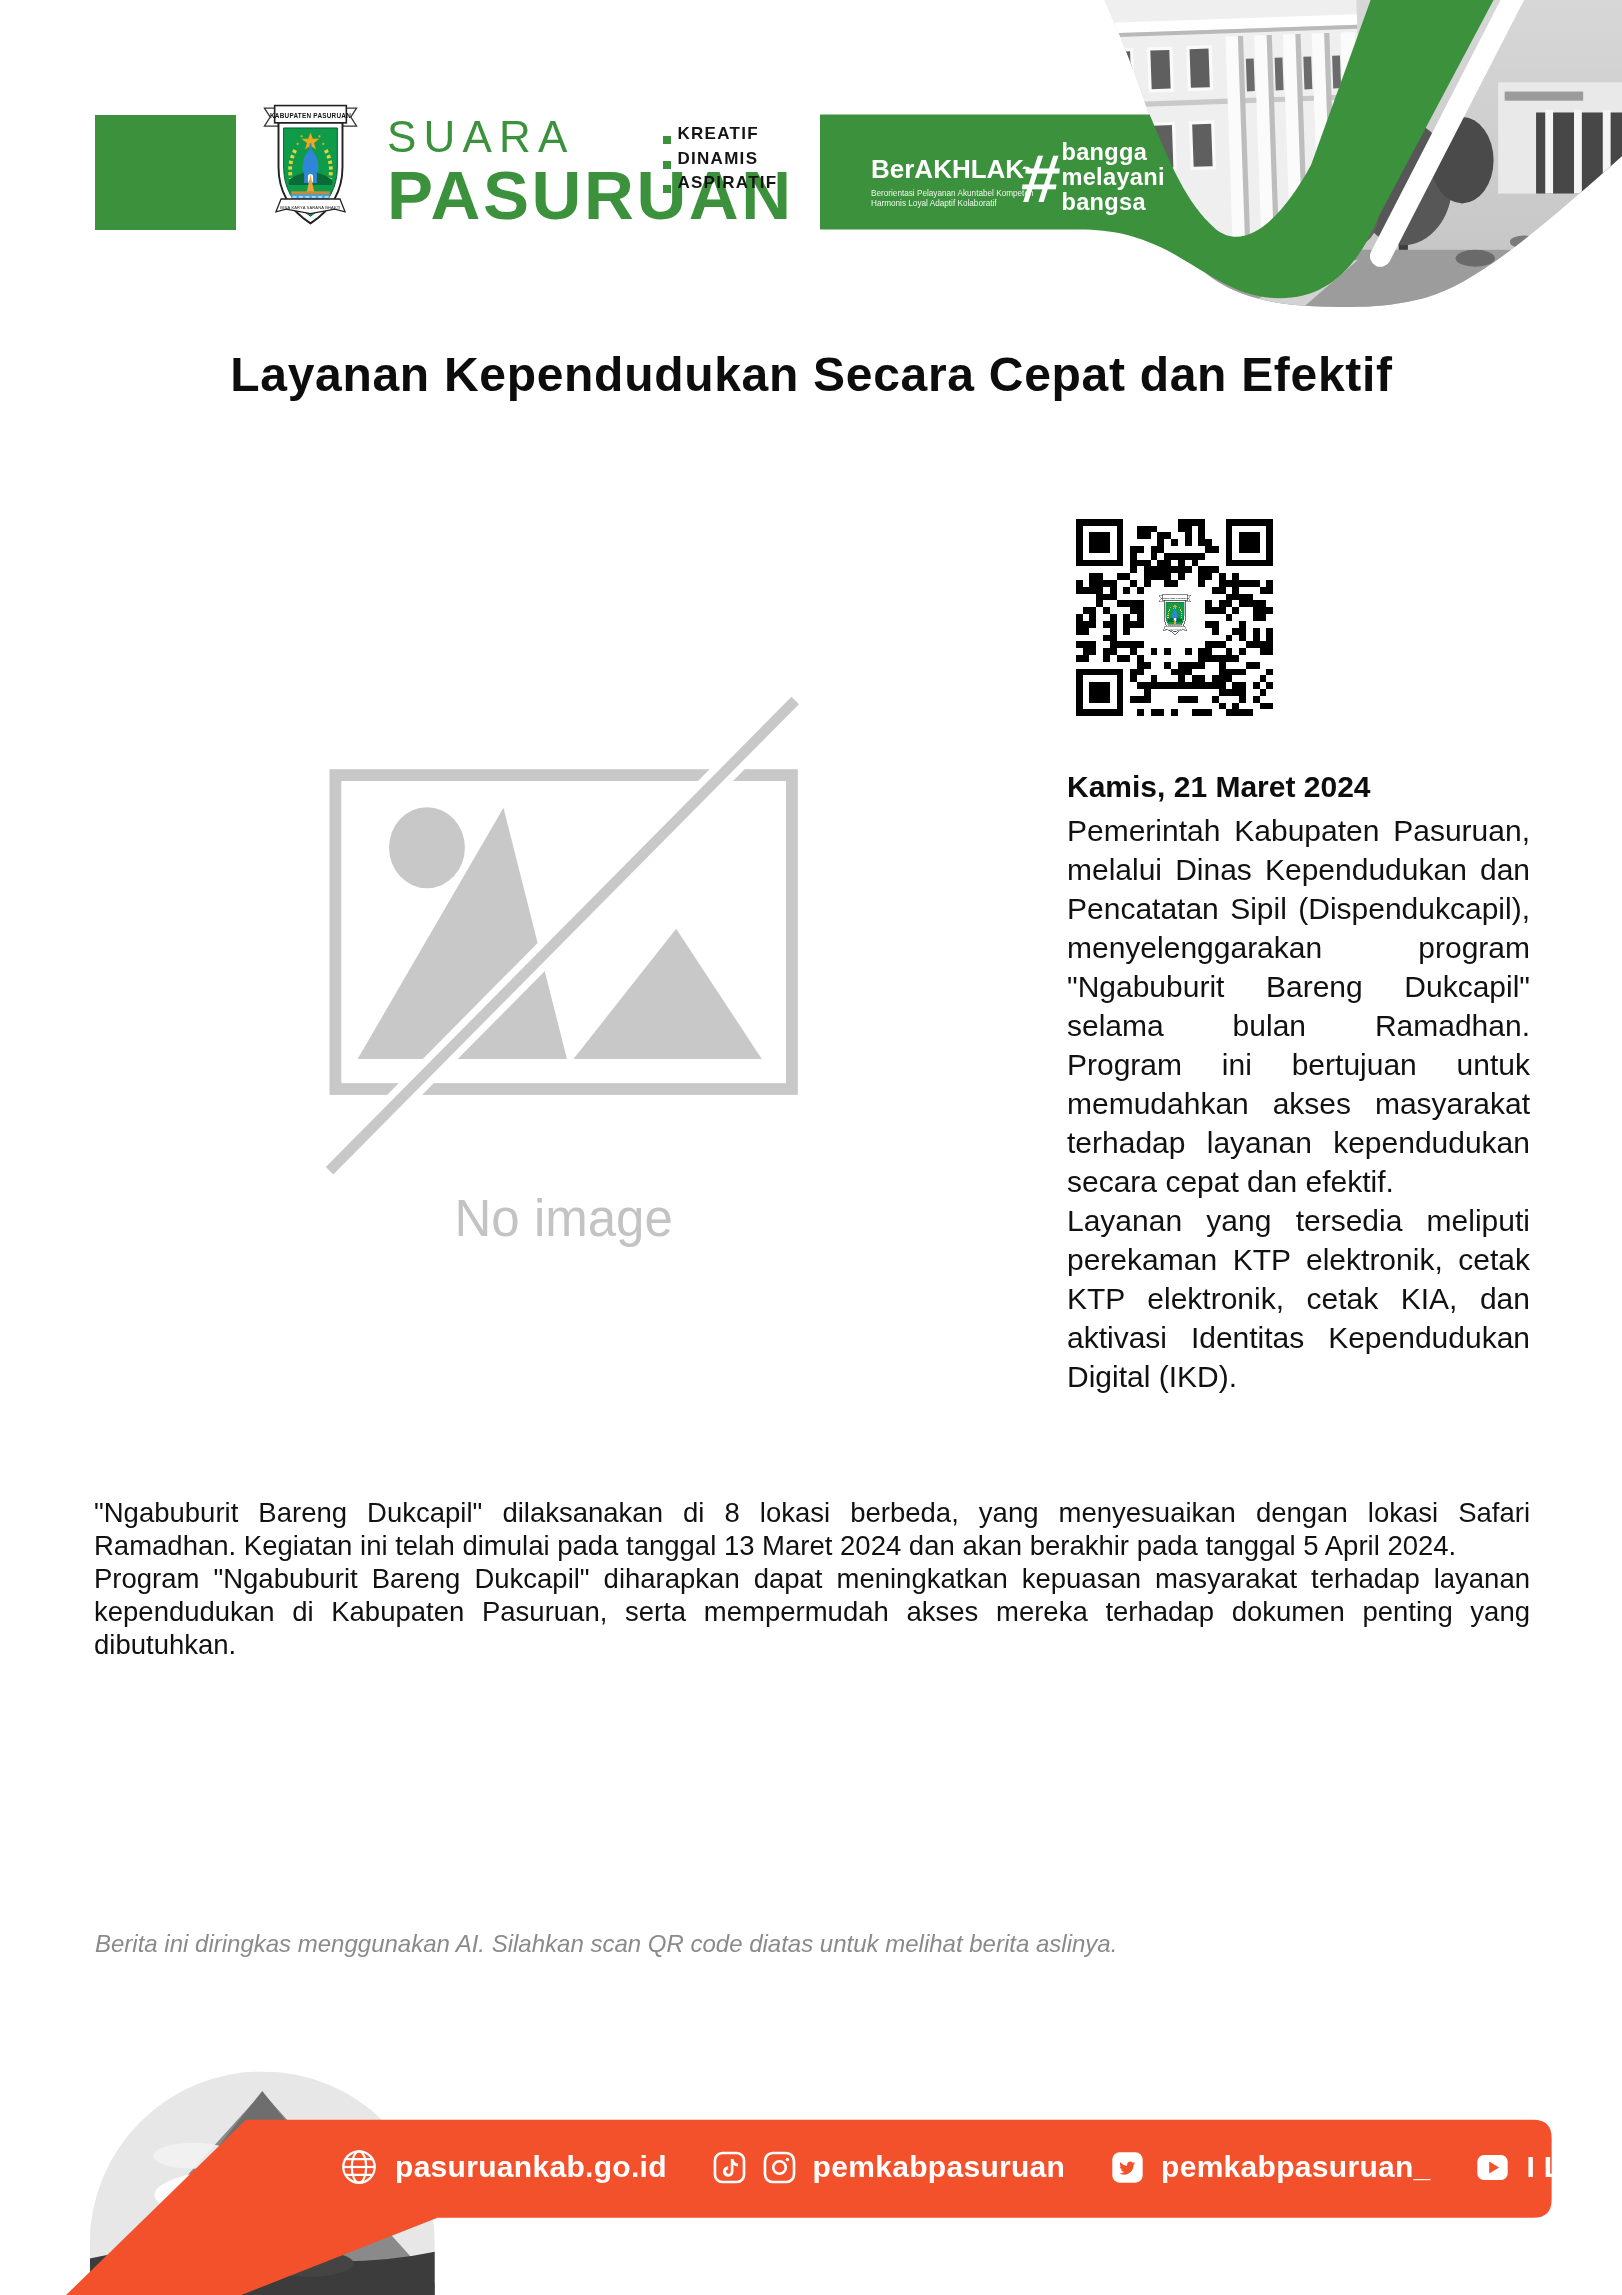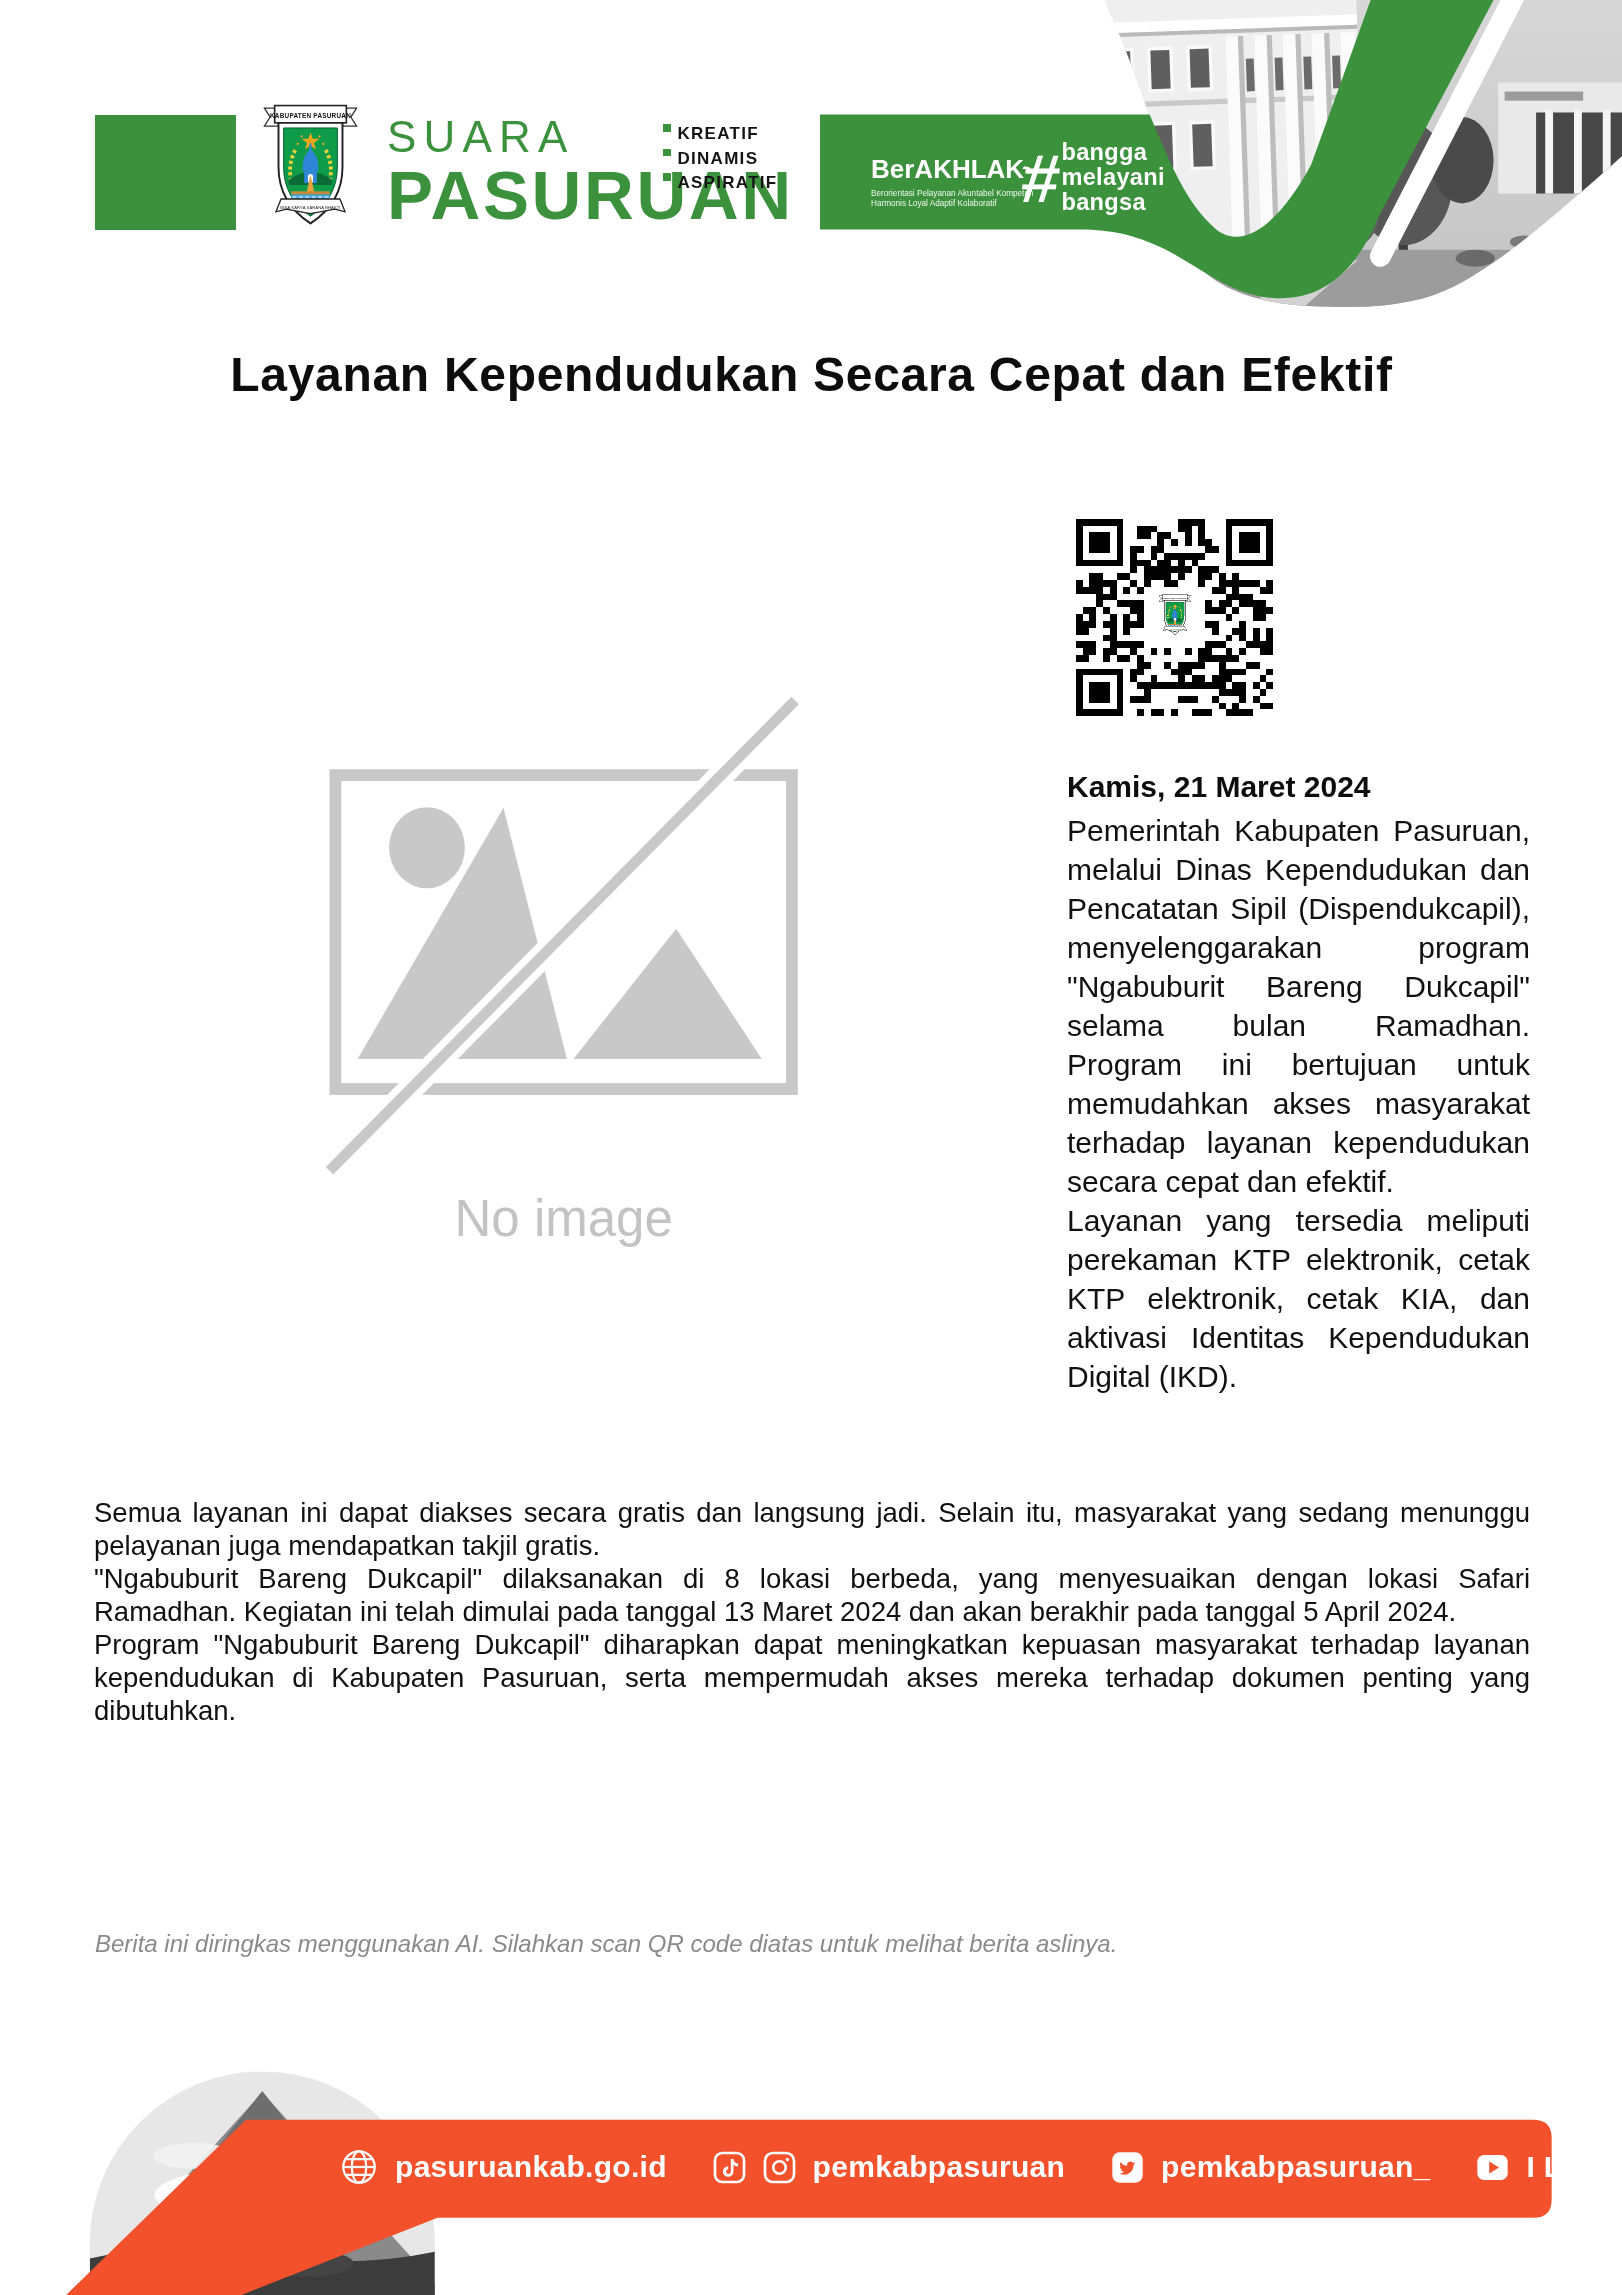--- a/index.html
+++ b/index.html
@@ -8,21 +8,21 @@
     font-family:"Liberation Sans", sans-serif;overflow:hidden;
   }
   .abs{position:absolute;}
 
   
   .green-block{left:95px;top:115px;width:141px;height:115px;background:#3C923C;}
   .crest{left:258px;top:103px;width:105px;height:128px;}
   .masthead-suara{left:387px;top:109px;font-size:44px;font-weight:normal;color:#3C923C;letter-spacing:7.2px;line-height:56px;}
   .masthead-pasuruan{left:387px;top:163px;font-size:69px;font-weight:bold;color:#3C923C;letter-spacing:2.6px;line-height:65px;}
   .tagline{left:663px;top:124px;display:flex;flex-direction:column;gap:4.6px;}
-  .tagline-row{display:flex;align-items:flex-start;gap:6.5px;}
+  .tagline-row{display:flex;align-items:flex-end;gap:6.5px;}
   .tagline-bullet{width:7.9px;height:7.9px;background:#3C923C;display:inline-block;}
   .tagline-text{font-size:17px;font-weight:600;color:#141414;letter-spacing:1.3px;}
 
   .berakhlak{left:871px;top:154px;color:#ffffff;width:151px;}
   .berakhlak .word{font-size:26px;font-weight:bold;letter-spacing:0px;white-space:nowrap;}
   .berakhlak .chev{display:inline-block;transform:rotate(-50deg) translate(1.3px,-2.6px);font-size:22px;font-weight:bold;}
   .berakhlak .sub{font-size:8.2px;font-weight:400;opacity:.92;line-height:10.5px;margin-top:3.9px;white-space:nowrap;}
 
   .bangga{left:1021px;top:140px;color:#ffffff;display:flex;align-items:center;}
   .bangga .hash{font-size:68px;font-weight:bold;font-style:italic;line-height:68px;transform:skewX(-6deg);margin-right:2.6px;}
@@ -618,21 +618,20 @@
   <rect x="22" y="124" width="698" height="480" fill="none" stroke="#C8C8C8" stroke-width="18"></rect>
   <ellipse cx="162" cy="235" rx="58" ry="62" fill="#C8C8C8"></ellipse>
   <polygon points="56,558 279,174 376,558" fill="#C8C8C8"></polygon>
   <polygon points="386,558 543,359 674,558" fill="#C8C8C8"></polygon>
   <line x1="13" y1="729" x2="725" y2="10" stroke="#ffffff" stroke-width="38"></line>
   <line x1="13" y1="729" x2="725" y2="10" stroke="#C8C8C8" stroke-width="16"></line>
   <text x="371" y="828" font-size="78" fill="#c3c3c3" text-anchor="middle" font-family="Liberation Sans, sans-serif">No image</text>
 </svg>
 
 <div class="abs body-full">
-  <p>Semua layanan ini dapat diakses secara gratis dan langsung jadi. Selain itu, masyarakat yang sedang menunggu pelayanan juga mendapatkan takjil gratis.</p>
   <p>"Ngabuburit Bareng Dukcapil" dilaksanakan di 8 lokasi berbeda, yang menyesuaikan dengan lokasi Safari Ramadhan. Kegiatan ini telah dimulai pada tanggal 13 Maret 2024 dan akan berakhir pada tanggal 5 April 2024.</p>
   <p>Program "Ngabuburit Bareng Dukcapil" diharapkan dapat meningkatkan kepuasan masyarakat terhadap layanan kependudukan di Kabupaten Pasuruan, serta mempermudah akses mereka terhadap dokumen penting yang dibutuhkan.</p>
 </div>
 
 <div class="abs disclaimer">Berita ini diringkas menggunakan AI. Silahkan scan QR code diatas untuk melihat berita aslinya.</div>
 
 <svg class="abs" style="left:0;top:1989px;" width="1623" height="306" viewBox="0 3040 2480 468">
   <defs>
     <clipPath id="domeClip">
       <path d="M136,3508 L136,3430 A264,264 0 0 1 664,3430 L664,3508 Z"></path>

